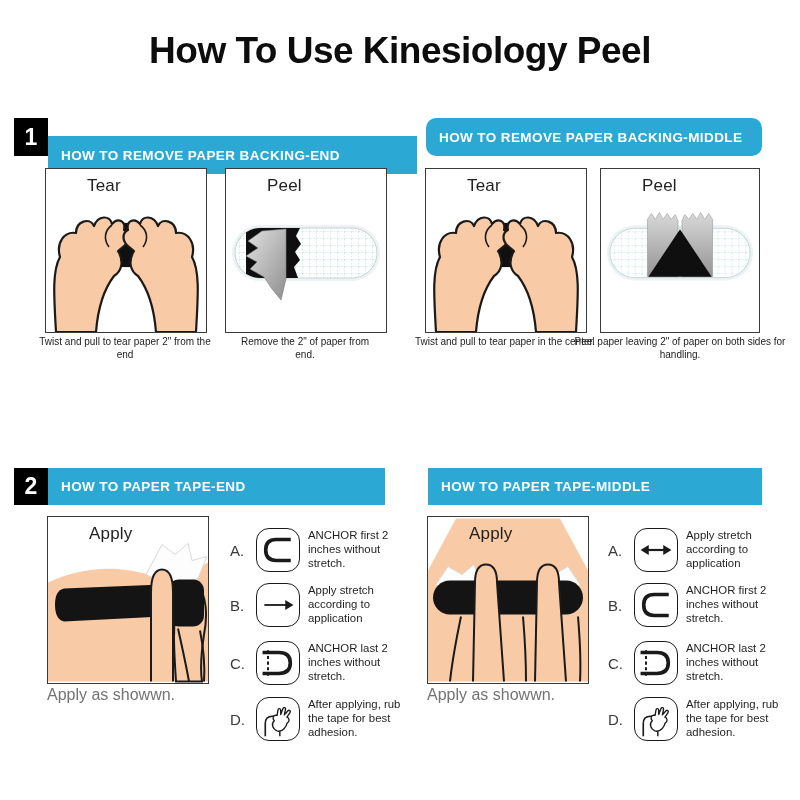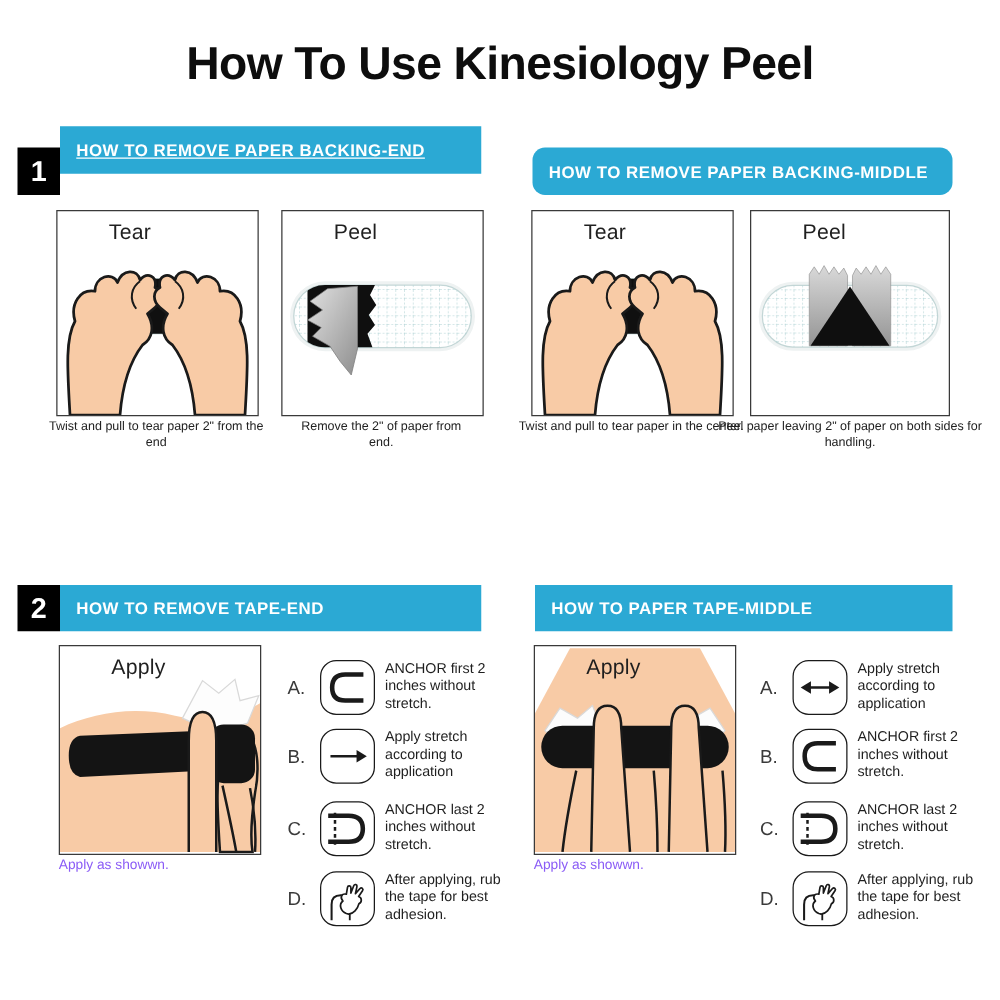--- a/index.html
+++ b/index.html
@@ -27,37 +27,37 @@
   }
   .panel svg{position:absolute;left:0;top:0;width:160px;height:163px;}
   .panel-label{
     position:absolute;top:7px;left:9px;font-size:17px;font-weight:normal;color:#1f1f1f;
     letter-spacing:0.2px;
     margin-left:32px;
   }
   .caption{
     position:absolute;text-align:center;font-size:10px;color:#222;line-height:1.28;
   }
-  .apply-caption{position:absolute;font-size:11px;color:#8b5cf6;}
+  .apply-caption{position:absolute;font-size:16px;color:#737373;}
   .step{position:absolute;display:flex;align-items:center;gap:8px;}
   .step-letter{font-size:15px;color:#3a3a3a;width:18px;flex:none;}
   .icon-box{
     width:44px;height:44px;border:1.7px solid #1a1a1a;border-radius:13px;flex:none;
     display:flex;align-items:center;justify-content:center;box-sizing:border-box;background:#fff;
   }
   .icon-box svg{width:40px;height:40px;}
   .step-text{font-size:11.4px;line-height:1.22;color:#1f1f1f;width:98px;}
 </style>
 </head>
 <body>
 
 <div class="title">How To Use Kinesiology Peel</div>
 
 <div class="numbox" style="left:14px;top:118px;">1</div>
-<div class="hdr" style="left:48px;top:101px;width:337px;text-decoration:underline;">HOW TO REMOVE PAPER BACKING-END</div>
+<div class="hdr" style="left:48px;top:136px;width:369px;">HOW TO REMOVE PAPER BACKING-END</div>
 <div class="hdr" style="left:426px;top:118px;width:336px;border-radius:10px;">HOW TO REMOVE PAPER BACKING-MIDDLE</div>
 
 <div class="panel" style="left:45px;top:168px;">
   <svg viewBox="0 0 160 163">
     <defs>
       <pattern id="gA1" width="7" height="7" patternUnits="userSpaceOnUse">
         <path d="M7,0 V7 M0,7 H7" stroke="#a9cfd1" stroke-width="0.8" fill="none" stroke-dasharray="1.6,1.4"></path>
       </pattern>
     </defs>
     <g>
@@ -144,21 +144,21 @@
   </svg>
   <div class="panel-label">Peel</div>
 </div>
 
 <div class="caption" style="left:30px;top:336px;width:190px;">Twist and pull to tear paper 2" from the end</div>
 <div class="caption" style="left:230px;top:336px;width:150px;">Remove the 2" of paper from end.</div>
 <div class="caption" style="left:410px;top:336px;width:190px;">Twist and pull to tear paper in the center.</div>
 <div class="caption" style="left:564px;top:336px;width:232px;">Peel paper leaving 2" of paper on both sides for handling.</div>
 
 <div class="numbox" style="left:14px;top:468px;height:37px;">2</div>
-<div class="hdr hdr2" style="left:48px;top:468px;width:337px;">HOW TO REMOVE TAPE-END</div>
+<div class="hdr hdr2" style="left:48px;top:468px;width:337px;">HOW TO PAPER TAPE-END</div>
 <div class="hdr hdr2" style="left:428px;top:468px;width:334px;">HOW TO PAPER TAPE-MIDDLE</div>
 
 <div class="panel" style="left:47px;top:516px;height:166px;">
   <svg viewBox="0 0 160 163" style="height:166px;">
     <path d="M0,163 L0,64 C26,52 58,46 92,54 C118,60 140,56 160,44 L160,163 Z" fill="#F8CBA6"></path>
     <path d="M98,56 L114,26 L127,36 L140,25 L144,42 L159,38 L150,60 L124,68 Z" fill="#fdfdfd" stroke="#d9d9d9" stroke-width="1"></path>
     <path d="M128,163 C126,132 124,104 130,84 C133,68 143,62 150,68 C158,76 160,96 156,116 C153,136 152,150 154,163 Z" fill="#F8CBA6" stroke="#1a1a1a" stroke-width="2"></path>
     <path d="M16,70 Q7,72 7,86 Q7,101 16,103 L114,98 Q119,97 119,81 Q119,66 114,66 Z" fill="#141414"></path>
     <rect x="120" y="61" width="36" height="47" rx="11" fill="#141414"></rect>
     <path d="M103,163 L103,74 Q103,51 114,51 Q125,51 125,74 L125,163" fill="#F8CBA6" stroke="#1a1a1a" stroke-width="2"></path>

